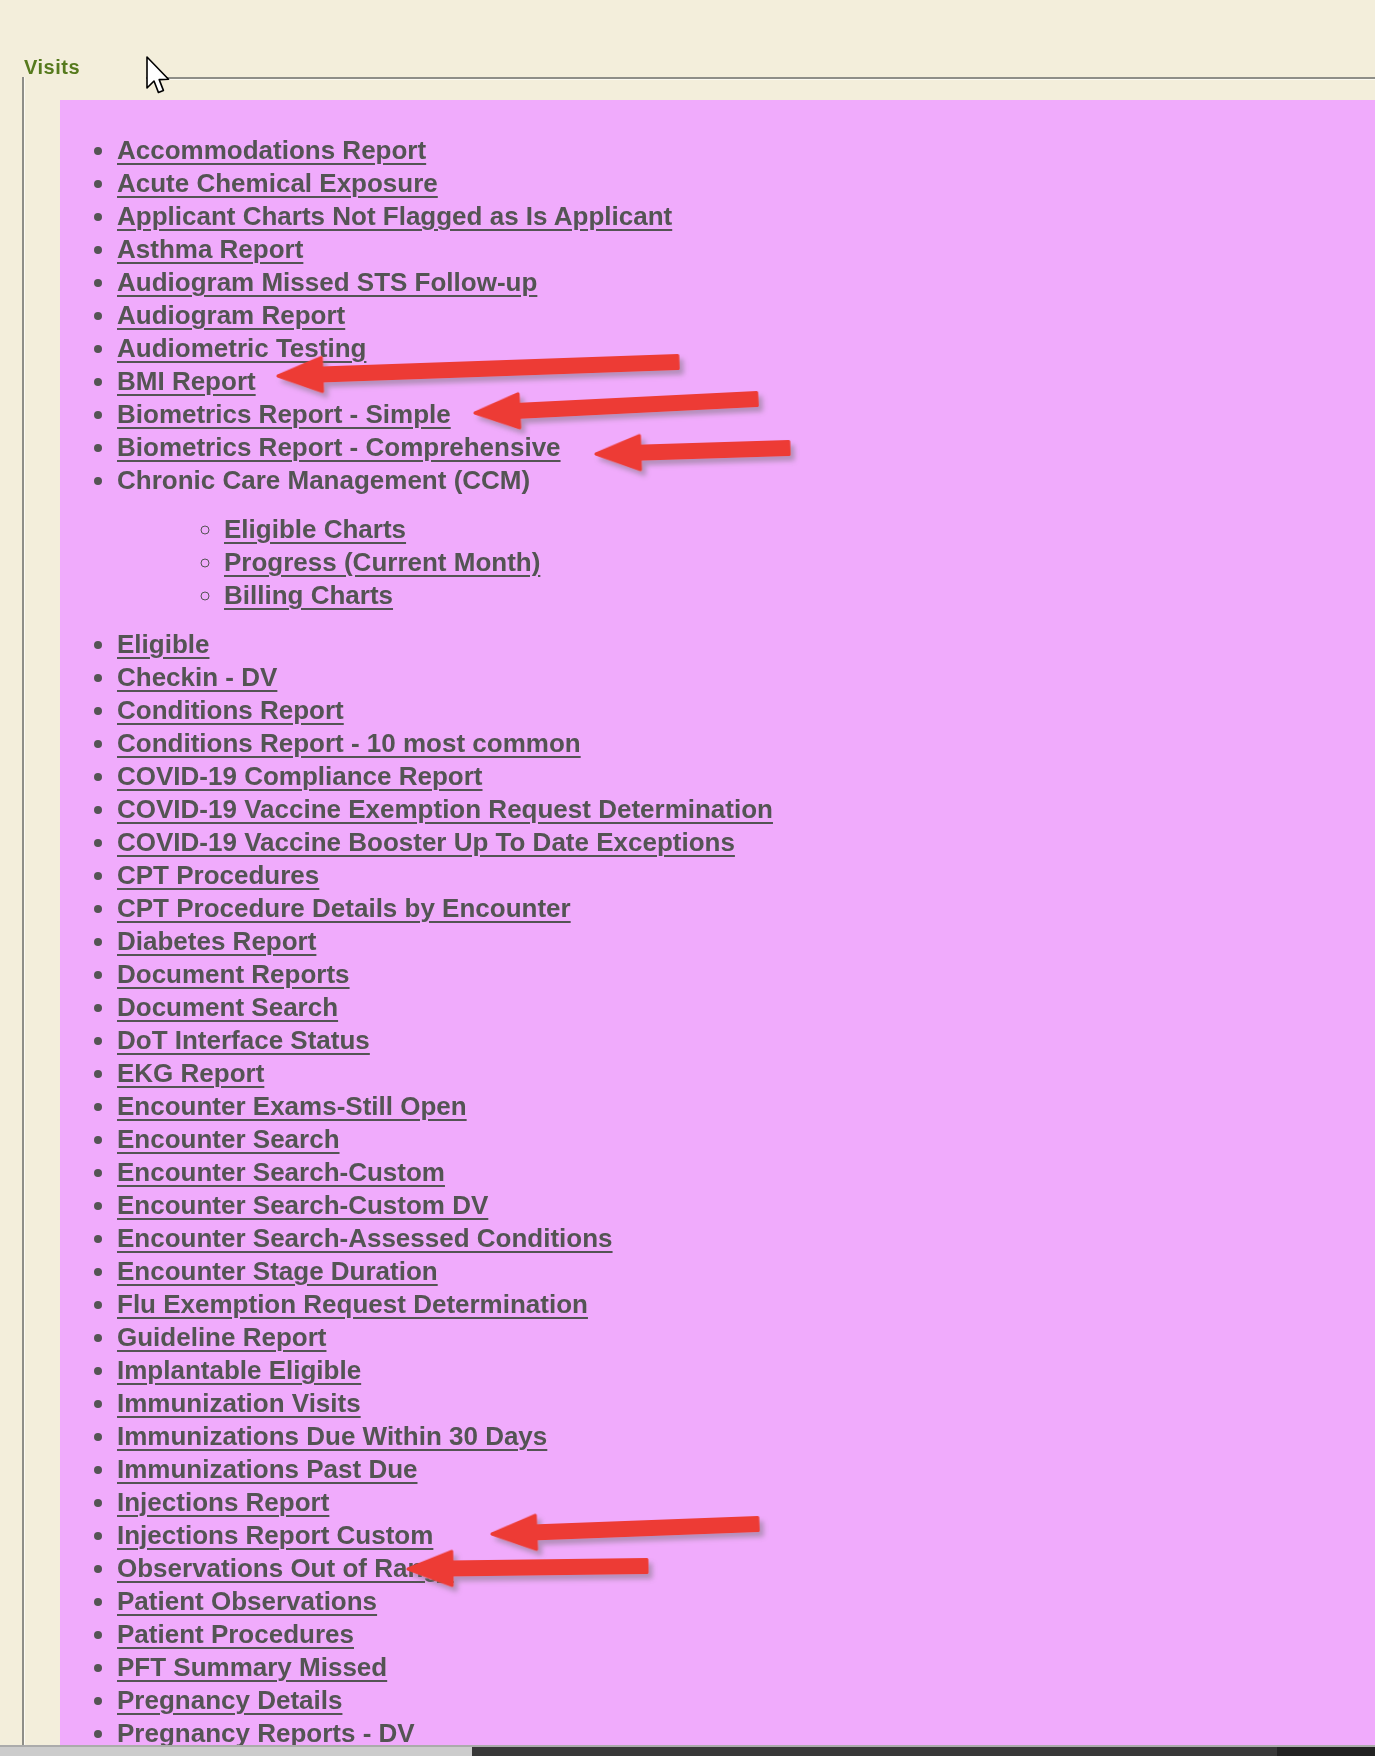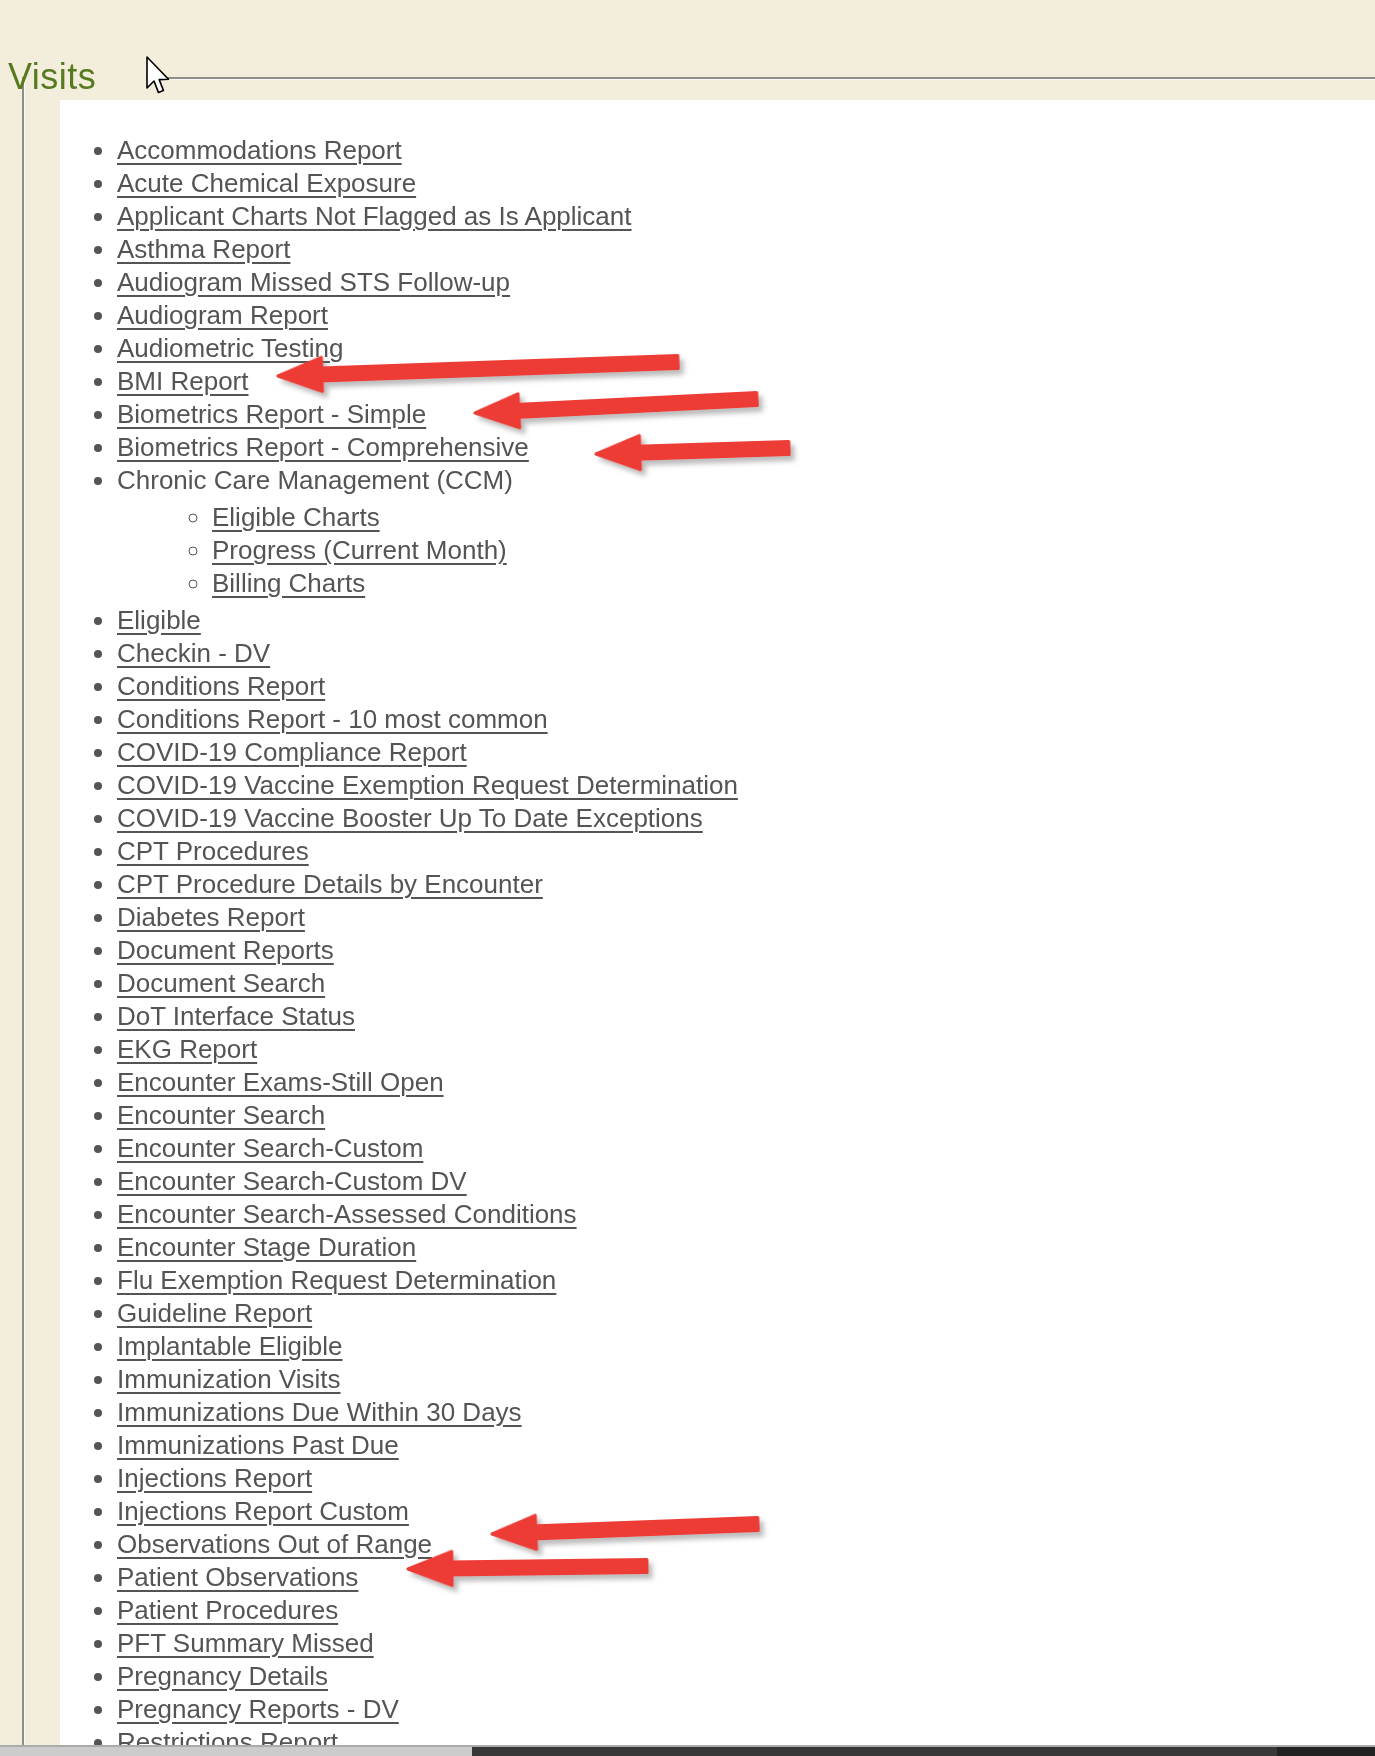--- a/index.html
+++ b/index.html
@@ -4,34 +4,34 @@
 <style>
   html,body{margin:0;padding:0;}
   body{
     width:1375px;height:1756px;overflow:hidden;position:relative;
     background:#f3eedb;
     font-family:"Liberation Sans","DejaVu Sans",sans-serif;
   }
   .border-top-line{position:absolute;top:77px;left:146px;right:0;height:2px;background:#8e8e88;box-shadow:0 1px 0 #fbfaf2;}
   .border-left-line{position:absolute;top:77px;left:22px;width:2px;bottom:9px;background:#8e8e88;box-shadow:1px 0 0 #fbfaf2;}
   .legend{
-    position:absolute;top:56px;left:8px;
-    font-size:36px;font-weight:normal;letter-spacing:0.5px;
+    position:absolute;top:56px;left:24px;
+    font-size:20px;font-weight:bold;letter-spacing:0.5px;
   }
   .panel{
     position:absolute;left:60px;top:100px;right:0;height:1645px;
-    background:#ffffff;overflow:hidden;
+    background:#f0abfc;overflow:hidden;font-weight:bold;
   }
   ul.reports{
     margin:0;padding:34px 0 0 57px;
     list-style:disc;
     font-size:26px;line-height:33px;
   }
   ul.reports ul{
-    margin:4px;padding:0 0 0 91px;
+    margin:16px;padding:0 0 0 91px;
     list-style:circle;
   }
   ul.reports li{color:#545454;}
   ul.reports a{
     color:#545454;text-decoration:underline;
     text-decoration-thickness:2px;text-underline-offset:4px;
   }
   .arrows-overlay,.cursor-overlay{position:absolute;left:0;top:0;pointer-events:none;}
   .arrow-shape{stroke-linejoin:round;}
   .bottom-hairline{position:absolute;left:0;right:0;top:1745px;height:2px;background:#ababab;}

